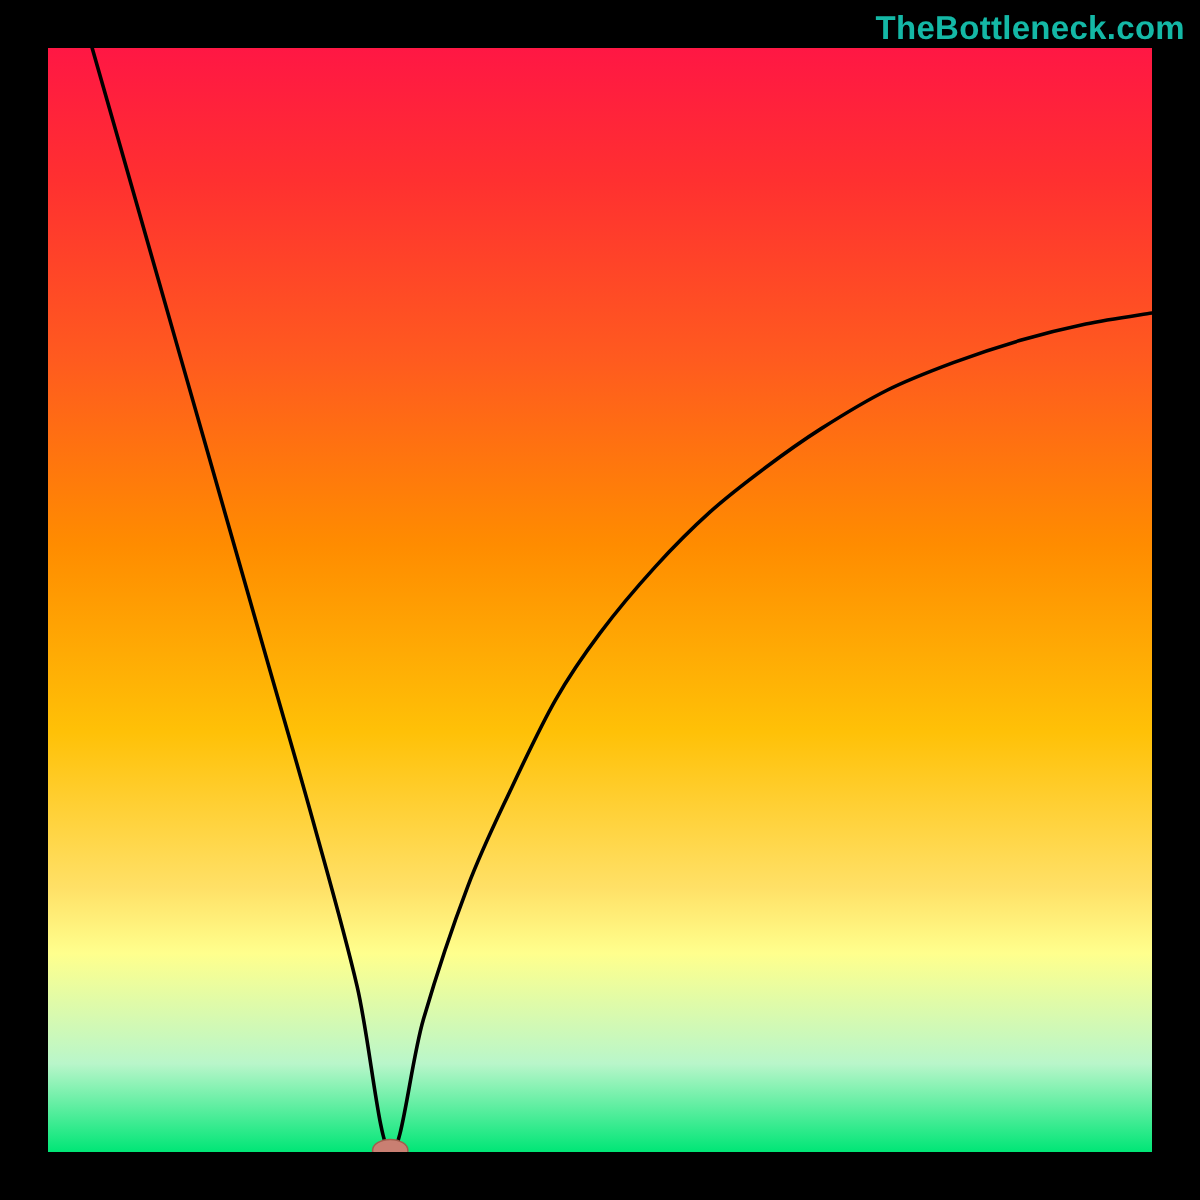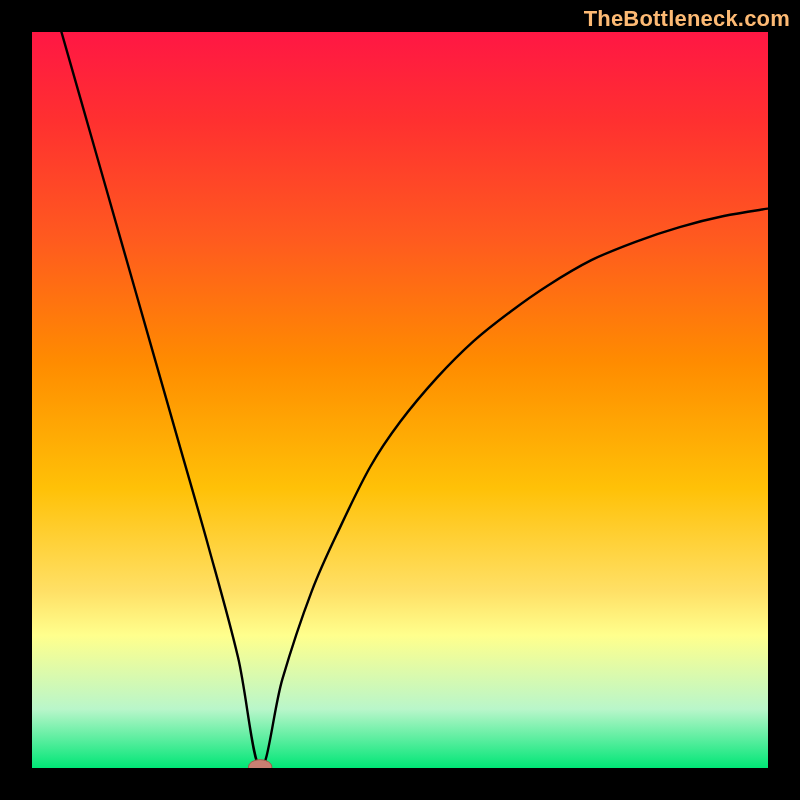--- a/index.html
+++ b/index.html
@@ -47,21 +47,21 @@
     stroke: #a05e4d;
     stroke-width: 1;
   }
   .watermark {
     position: absolute;
     top: 6px;
     right: 10px;
     font-family: Arial, Helvetica, sans-serif;
     font-size: 22px;
     font-weight: 600;
-    color: #fdba74;
+    color: #14b8a6;
     letter-spacing: 0.2px;
   }
 </style>
 </head>
 <body>
 
 <div class="stage">
   <div class="plot-area">
     <svg class="curve-layer" viewBox="0 0 736 736" preserveAspectRatio="none">
       <path id="curve" class="curve-path" d="M 29.44 0.00 C 34.35 17.17, 49.07 68.69, 58.88 103.04 C 68.69 137.39, 78.51 171.73, 88.32 206.08 C 98.13 240.43, 107.95 274.77, 117.76 309.12 C 127.57 343.47, 137.39 377.81, 147.20 412.16 C 157.01 446.51, 166.83 479.63, 176.64 515.20 C 186.45 550.77, 197.49 588.80, 206.08 625.60 C 214.67 662.40, 220.80 732.32, 228.16 736.00 C 235.52 739.68, 241.65 677.12, 250.24 647.68 C 258.83 618.24, 269.87 585.12, 279.68 559.36 C 289.49 533.60, 299.31 513.97, 309.12 493.12 C 318.93 472.27, 328.75 451.41, 338.56 434.24 C 348.37 417.07, 356.96 404.80, 368.00 390.08 C 379.04 375.36, 392.53 359.41, 404.80 345.92 C 417.07 332.43, 429.33 320.16, 441.60 309.12 C 453.87 298.08, 466.13 288.88, 478.40 279.68 C 490.67 270.48, 501.71 262.51, 515.20 253.92 C 528.69 245.33, 544.64 235.52, 559.36 228.16 C 574.08 220.80, 588.80 215.28, 603.52 209.76 C 618.24 204.24, 632.96 199.33, 647.68 195.04 C 662.40 190.75, 677.12 187.07, 691.84 184.00 C 706.56 180.93, 728.64 177.87, 736.00 176.64"></path>

